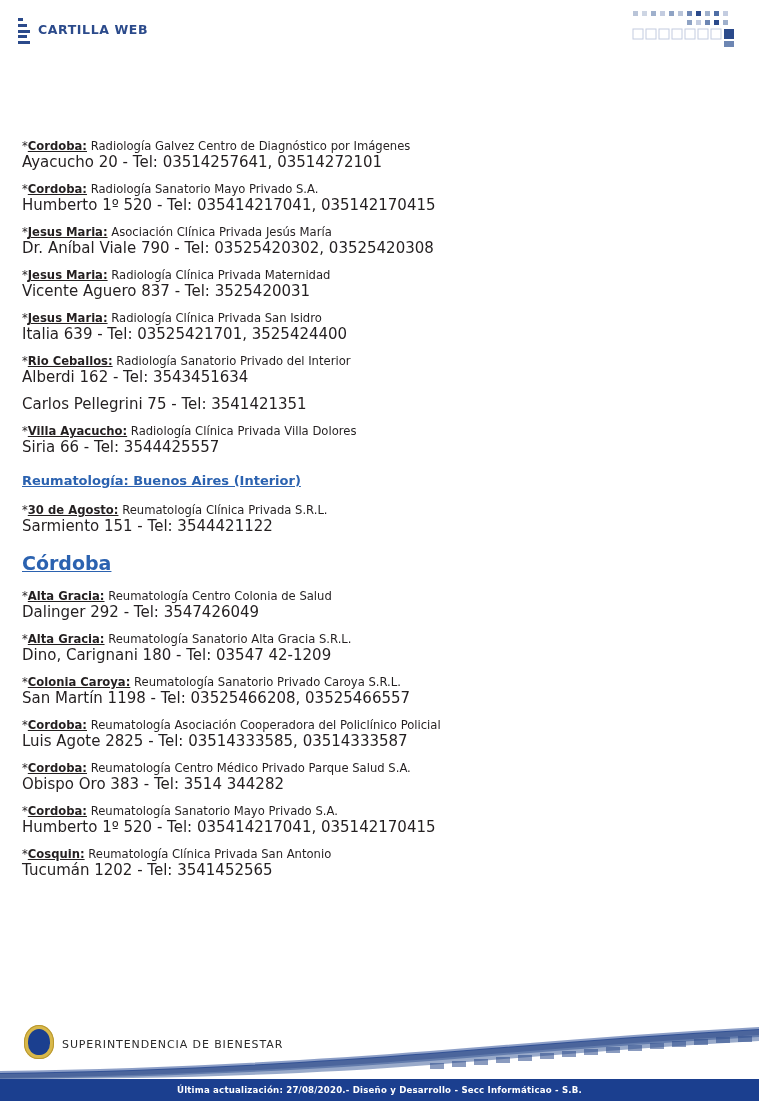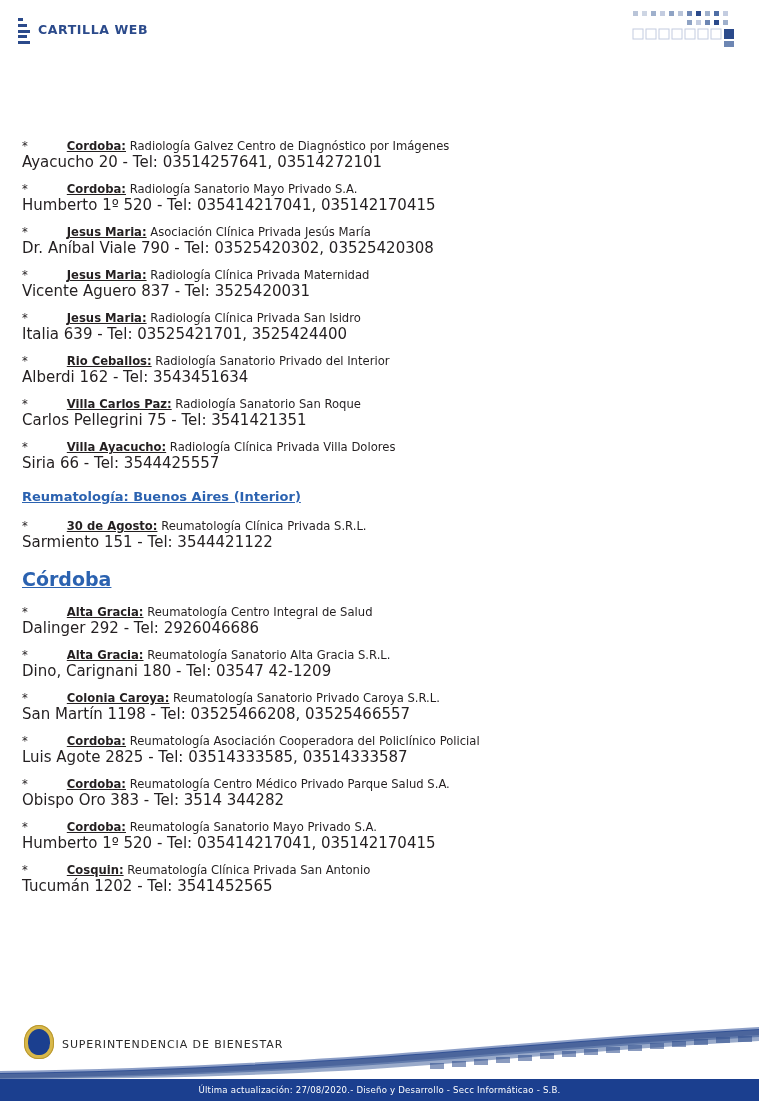--- a/index.html
+++ b/index.html
@@ -77,21 +77,20 @@
     font-size: 11.6px;
     line-height: 16px;
     white-space: nowrap;
   }
   .entry .line1 .star {
     color: #231f20;
   }
   .entry .line1 .city {
     font-weight: bold;
     text-decoration: underline;
-    margin-left: 39px;
   }
   .entry .line1 .desc {
     font-weight: normal;
   }
   .entry .line2 {
     font-size: 15px;
     line-height: 16px;
     white-space: nowrap;
   }
   .section-heading {
@@ -161,21 +160,21 @@
     bottom: 0;
     width: 759px;
     height: 22px;
     background: #1b3f8f;
     display: flex;
     align-items: center;
     justify-content: center;
   }
   .footer-bar-text {
     font-size: 8.6px;
-    font-weight: normal;
+    font-weight: bold;
     color: #ffffff;
     letter-spacing: 0.2px;
     white-space: nowrap;
   }
 </style>
 </head>
 <body>
 
 <div class="header">
   <div class="header-logo-bars">
@@ -238,21 +237,20 @@
     </div>
     <div class="entry">
       <div class="line1"><span class="star">*</span><span class="city">Jesus Maria:</span><span class="desc"> Radiología Clínica Privada San Isidro</span></div>
       <div class="line2">Italia 639 - Tel: 03525421701, 3525424400</div>
     </div>
     <div class="entry">
       <div class="line1"><span class="star">*</span><span class="city">Rio Ceballos:</span><span class="desc"> Radiología Sanatorio Privado del Interior</span></div>
       <div class="line2">Alberdi 162 - Tel: 3543451634</div>
     </div>
     <div class="entry">
-      <div class="line1"><span class="star">*</span><span class="city">Villa Carlos Paz:</span><span class="desc"> Radiología Sanatorio San Roque</span></div>
       <div class="line2">Carlos Pellegrini 75 - Tel: 3541421351</div>
     </div>
     <div class="entry">
       <div class="line1"><span class="star">*</span><span class="city">Villa Ayacucho:</span><span class="desc"> Radiología Clínica Privada Villa Dolores</span></div>
       <div class="line2">Siria 66 - Tel: 3544425557</div>
     </div>
   </div>
 
   <div class="section-heading">Reumatología: Buenos Aires (Interior)</div>
 
@@ -260,22 +258,22 @@
     <div class="entry">
       <div class="line1"><span class="star">*</span><span class="city">30 de Agosto:</span><span class="desc"> Reumatología Clínica Privada S.R.L.</span></div>
       <div class="line2">Sarmiento 151 - Tel: 3544421122</div>
     </div>
   </div>
 
   <div class="section-heading small">Córdoba</div>
 
   <div>
     <div class="entry">
-      <div class="line1"><span class="star">*</span><span class="city">Alta Gracia:</span><span class="desc"> Reumatología Centro Integral de Salud</span></div>
-      <div class="line2">Dalinger 292 - Tel: 2926046686</div>
+      <div class="line1"><span class="star">*</span><span class="city">Alta Gracia:</span><span class="desc"> Reumatología Centro Colonia de Salud</span></div>
+      <div class="line2">Dalinger 292 - Tel: 3547426049</div>
     </div>
     <div class="entry">
       <div class="line1"><span class="star">*</span><span class="city">Alta Gracia:</span><span class="desc"> Reumatología Sanatorio Alta Gracia S.R.L.</span></div>
       <div class="line2">Dino, Carignani 180 - Tel: 03547 42-1209</div>
     </div>
     <div class="entry">
       <div class="line1"><span class="star">*</span><span class="city">Colonia Caroya:</span><span class="desc"> Reumatología Sanatorio Privado Caroya S.R.L.</span></div>
       <div class="line2">San Martín 1198 - Tel: 03525466208, 03525466557</div>
     </div>
     <div class="entry">

